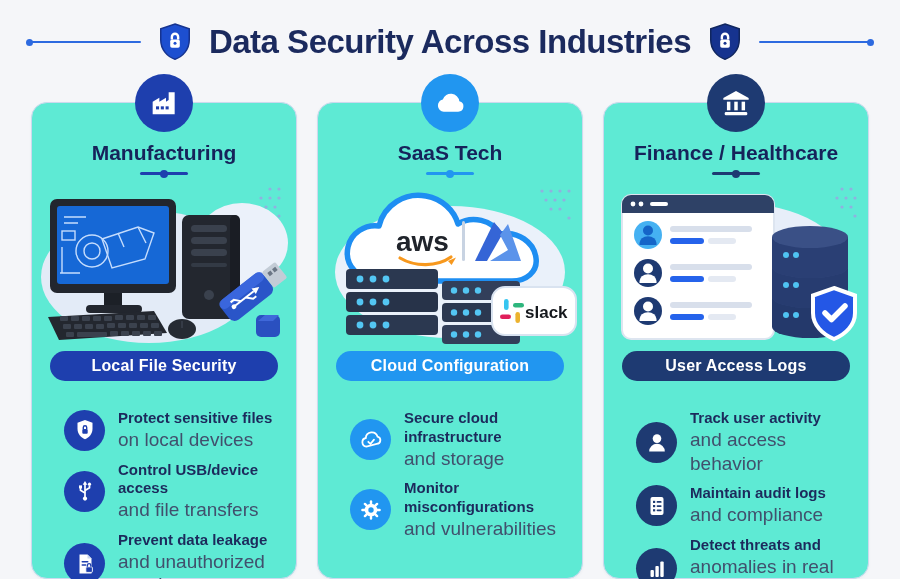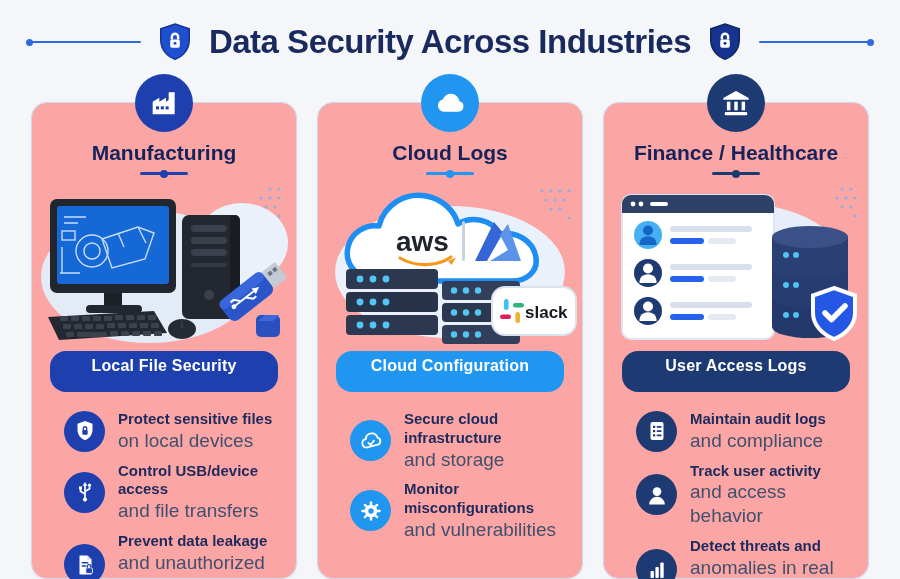--- a/index.html
+++ b/index.html
@@ -10,32 +10,32 @@
   .hdr{display:flex;align-items:center;justify-content:center;gap:16px;padding-top:16px;height:52px;}
   .hdr h1{margin:0;font-size:33px;font-weight:800;color:#1b2a5e;letter-spacing:-.5px;white-space:nowrap;text-align:center;}
   .rule{height:2px;width:112px;background:#2d6ae0;position:relative;border-radius:1px;}
   .rule::before{content:'';position:absolute;width:7px;height:7px;border-radius:50%;background:#2d6ae0;top:-2.5px;}
   .rule-left::before{left:-3px;}
   .rule-right::before{right:-3px;}
   .hshield{width:36px;height:40px;display:flex;}
 
   
   .cols{display:flex;gap:20px;padding:0 31px;margin-top:34px;}
-  .card{flex:1;background:#fca5a5;border:1.5px solid #ccd9ee;border-radius:16px;height:475px;
+  .card{flex:1;background:#5eead4;border:1.5px solid #ccd9ee;border-radius:16px;height:475px;
     position:relative;box-shadow:0 1px 3px rgba(30,50,100,.05);text-align:center;}
   .badge{width:58px;height:58px;border-radius:50%;background:var(--accent);
     margin:-29px auto 0;display:flex;align-items:center;justify-content:center;}
   .badge svg{width:32px;height:32px;}
   .card h2{margin:9px 0 0;font-size:21px;font-weight:800;color:#16235a;}
   .underline{width:48px;height:3px;background:var(--accent);border-radius:2px;margin:7px auto 2px;position:relative;}
   .underline::after{content:'';position:absolute;width:8px;height:8px;border-radius:50%;
     background:var(--accent);left:50%;top:50%;transform:translate(-50%,-50%);}
   .illo{width:100%;height:170px;margin-top:2px;text-align:center;}
   .illo svg{width:100%;height:100%;}
-  .pill{margin:4px auto 18px;width:86%;height:41px;line-height:30px;border-radius:16px;
+  .pill{margin:4px auto 28px;width:86%;height:30px;line-height:30px;border-radius:16px;
     background:var(--accent);color:#fff;font-size:16px;font-weight:bold;letter-spacing:.2px;}
   .bullets{list-style:none;margin:0;padding:0 18px 0 32px;text-align:left;}
   .bullets li{display:flex;align-items:center;gap:13px;margin-bottom:9px;}
   .bicon{width:41px;height:41px;border-radius:50%;background:var(--accent);flex:none;
     display:flex;align-items:center;justify-content:center;}
   .bicon svg{width:24px;height:24px;}
   .btext b{display:block;font-size:15px;color:#1c2a5c;line-height:1.25;}
   .btext span{display:block;font-size:19px;color:#41506d;line-height:1.25;}
 </style>
 </head>
@@ -221,21 +221,21 @@
         </li>
       </ul>
     </section>
 
     <section class="card" style="--accent: #2196f0;">
       <div class="badge">
         <svg viewBox="0 0 24 24">
             <path d="M7.3 18.5a4.6 4.6 0 01-.7-9.1A6.4 6.4 0 0119 10.7a3.95 3.95 0 01-.9 7.8z" fill="#fff"></path>
           </svg>
       </div>
-      <h2>Cloud Logs</h2>
+      <h2>SaaS Tech</h2>
       <div class="underline"></div>
       <div class="illo">
         <svg viewBox="0 0 260 170">
           <ellipse cx="130" cy="95" rx="115" ry="66" fill="#eaf1fa"></ellipse>
           <g fill="#8fb1e0">
             <circle cx="222" cy="14" r="1.6"></circle>
               <circle cx="231" cy="14" r="1.6"></circle>
               <circle cx="240" cy="14" r="1.6"></circle>
               <circle cx="249" cy="14" r="1.6"></circle>
               <circle cx="226" cy="23" r="1.6"></circle>
@@ -407,49 +407,49 @@
             <path d="M0 -27 L21 -19.5 V-2 C21 10 11.5 19.5 0 24 C-11.5 19.5 -21 10 -21 -2 V-19.5 Z" fill="#2457e6" stroke="#fff" stroke-width="4"></path>
             <path d="M-9 -2 L-2.5 4.5 L11 -9" stroke="#fff" stroke-width="5.5" fill="none" stroke-linecap="round" stroke-linejoin="round"></path>
           </g>
         </svg>
       </div>
       <div class="pill">User Access Logs</div>
       <ul class="bullets">
         <li>
           <span class="bicon">
             <svg viewBox="0 0 24 24">
+                <circle cx="12" cy="8.6" r="4.3" fill="#fff"></circle>
+                <path d="M4.2 21.5a7.8 7.8 0 0115.6 0z" fill="#fff"></path>
+              </svg>
+          </span>
+          <span class="btext">
+              <b>Track user activity</b>
+              <span>and access behavior</span>
+            </span>
+        </li>
+        <li>
+          <span class="bicon">
+            <svg viewBox="0 0 24 24">
                 <rect x="5.5" y="3" width="13" height="18" rx="2" fill="#fff"></rect>
                 <rect x="8" y="6.8" width="2.2" height="2.2" fill="#1e3a72"></rect>
                 <rect x="11.6" y="7" width="5" height="1.8" rx=".9" fill="#1e3a72"></rect>
                 <rect x="8" y="11" width="2.2" height="2.2" fill="#1e3a72"></rect>
                 <rect x="11.6" y="11.2" width="5" height="1.8" rx=".9" fill="#1e3a72"></rect>
                 <rect x="8" y="15.2" width="2.2" height="2.2" fill="#1e3a72"></rect>
                 <rect x="11.6" y="15.4" width="5" height="1.8" rx=".9" fill="#1e3a72"></rect>
               </svg>
           </span>
           <span class="btext">
               <b>Maintain audit logs</b>
               <span>and compliance</span>
             </span>
         </li>
         <li>
           <span class="bicon">
             <svg viewBox="0 0 24 24">
-                <circle cx="12" cy="8.6" r="4.3" fill="#fff"></circle>
-                <path d="M4.2 21.5a7.8 7.8 0 0115.6 0z" fill="#fff"></path>
-              </svg>
-          </span>
-          <span class="btext">
-              <b>Track user activity</b>
-              <span>and access behavior</span>
-            </span>
-        </li>
-        <li>
-          <span class="bicon">
-            <svg viewBox="0 0 24 24">
                 <g fill="#fff">
                   <rect x="5.5" y="13" width="3.4" height="7" rx="1"></rect>
                   <rect x="10.4" y="9" width="3.4" height="11" rx="1"></rect>
                   <rect x="15.3" y="4.5" width="3.4" height="15.5" rx="1"></rect>
                 </g>
               </svg>
           </span>
           <span class="btext">
               <b>Detect threats and</b>
               <span>anomalies in real cloud</span>

